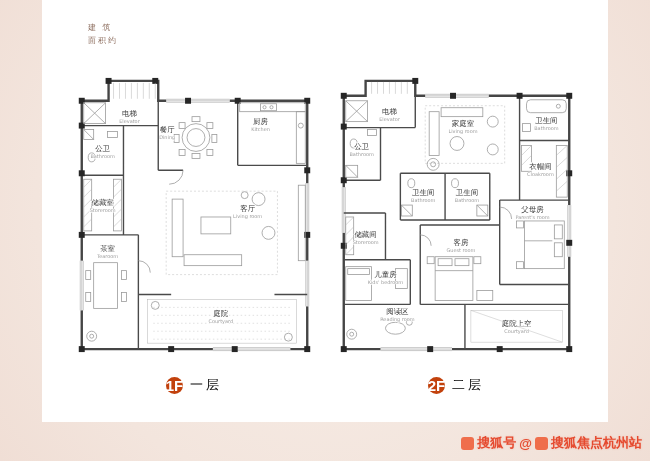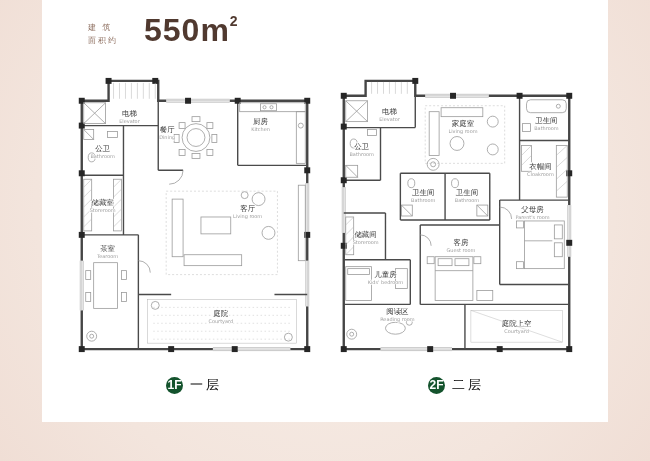--- a/index.html
+++ b/index.html
@@ -3,32 +3,32 @@
 <meta charset="utf-8">
 <style>
   html,body{margin:0;padding:0;}
   .page{
     position:relative;width:650px;height:461px;overflow:hidden;
     background:radial-gradient(circle at 50% 45%, #f8efe9 0%, #f3e5dd 70%, #f0ded5 100%);
     font-family:"Liberation Sans","DejaVu Sans",sans-serif;
   }
   .panel{position:absolute;left:42px;top:0;width:566px;height:422px;background:#ffffff;}
   
-  .header{position:absolute;left:46px;top:14px;display:flex;align-items:flex-start;gap:21px;}
+  .header{position:absolute;left:46px;top:14px;display:flex;align-items:flex-start;}
   .header-small{display:flex;flex-direction:column;font-size:8px;line-height:1.6;
     letter-spacing:2px;color:#8d6e5f;margin-top:8px;margin-right:5px;}
   .header-big{font-size:32px;font-weight:bold;color:#50392f;line-height:1;letter-spacing:1px;}
   .header-big sup{font-size:14px;font-weight:bold;vertical-align:top;line-height:1;}
   
   .plans{position:absolute;left:0;top:66px;width:100%;display:flex;justify-content:center;}
   figure{margin:0;display:flex;flex-direction:column;align-items:center;}
   .plan-svg{width:262px;height:298px;display:block;}
   .plan-caption{margin-top:12px;display:flex;align-items:center;gap:7px;}
-  .badge{width:17px;height:17px;border-radius:50%;background:#14532d;color:#fff;
-    font-size:12px;font-weight:bold;display:flex;align-items:center;justify-content:center;}
+  .badge{width:17px;height:17px;border-radius:50%;background:#c2410c;color:#fff;
+    font-size:15px;font-weight:bold;display:flex;align-items:center;justify-content:center;}
   .floor-label{font-size:13px;color:#000000;letter-spacing:3px;}
   
   .wall-ext{fill:none;stroke:#454545;stroke-width:2.4;}
   .wall-int{fill:none;stroke:#4a4a4a;stroke-width:1.4;}
   .col{fill:#262626;}
   .fur{fill:none;stroke:#9a9a9a;stroke-width:0.8;}
   .hatch{fill:none;stroke:#b2b2b2;stroke-width:0.5;}
   .rug{fill:none;stroke:#c6c6c6;stroke-width:0.6;stroke-dasharray:2 2;}
   .window rect{fill:#ffffff;stroke:none;}
   .window path{stroke:#8f8f8f;stroke-width:0.5;fill:none;}
@@ -46,21 +46,20 @@
 <body>
 
 <div class="page">
   <div class="panel">
 
     <div class="header">
       <div class="header-small">
         <span>建 筑</span>
         <span>面积约</span>
       </div>
-      <div class="header-big"><span>550m</span><sup>2</sup></div>
     </div>
 
     <div class="plans">
 
       <figure>
         <svg class="plan-svg" viewBox="0 0 262 300">
           <g>
             <path class="wall-ext" d="M18 35 H45 V15 H95 V35 H245 V285 H18 Z"></path>
           </g>
           <g class="window">
@@ -361,13 +360,20 @@
         </svg>
         <figcaption class="plan-caption">
           <span class="badge">2F</span>
           <span class="floor-label">二层</span>
         </figcaption>
       </figure>
 
     </div>
   </div>
 
+  <div class="watermark">
+    <span class="wm-icon"></span>
+    <span>搜狐号</span>
+    <span>@</span>
+    <span class="wm-icon"></span>
+    <span>搜狐焦点杭州站</span>
+  </div>
 </div>
 
 </body></html>

